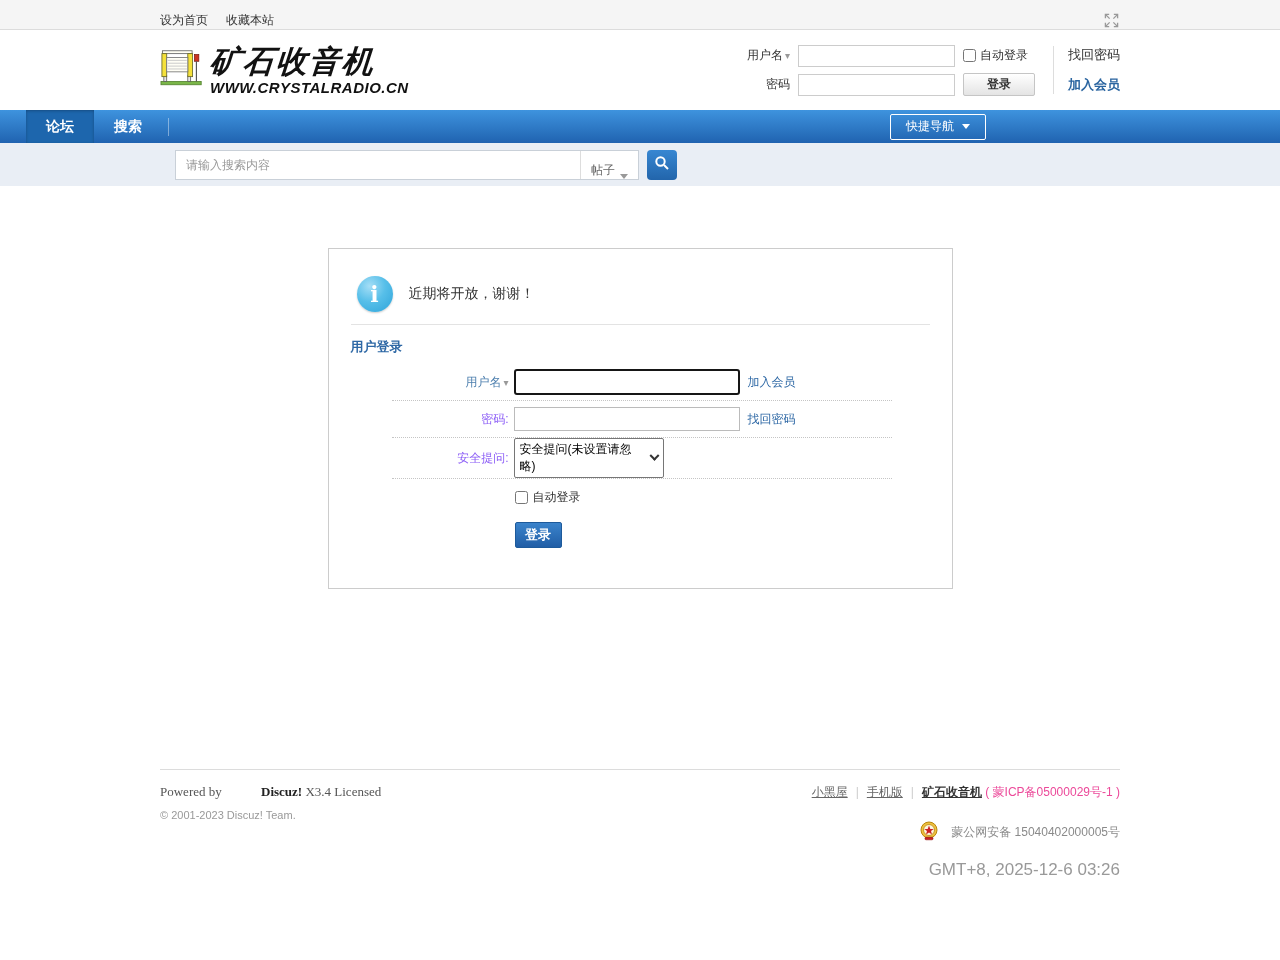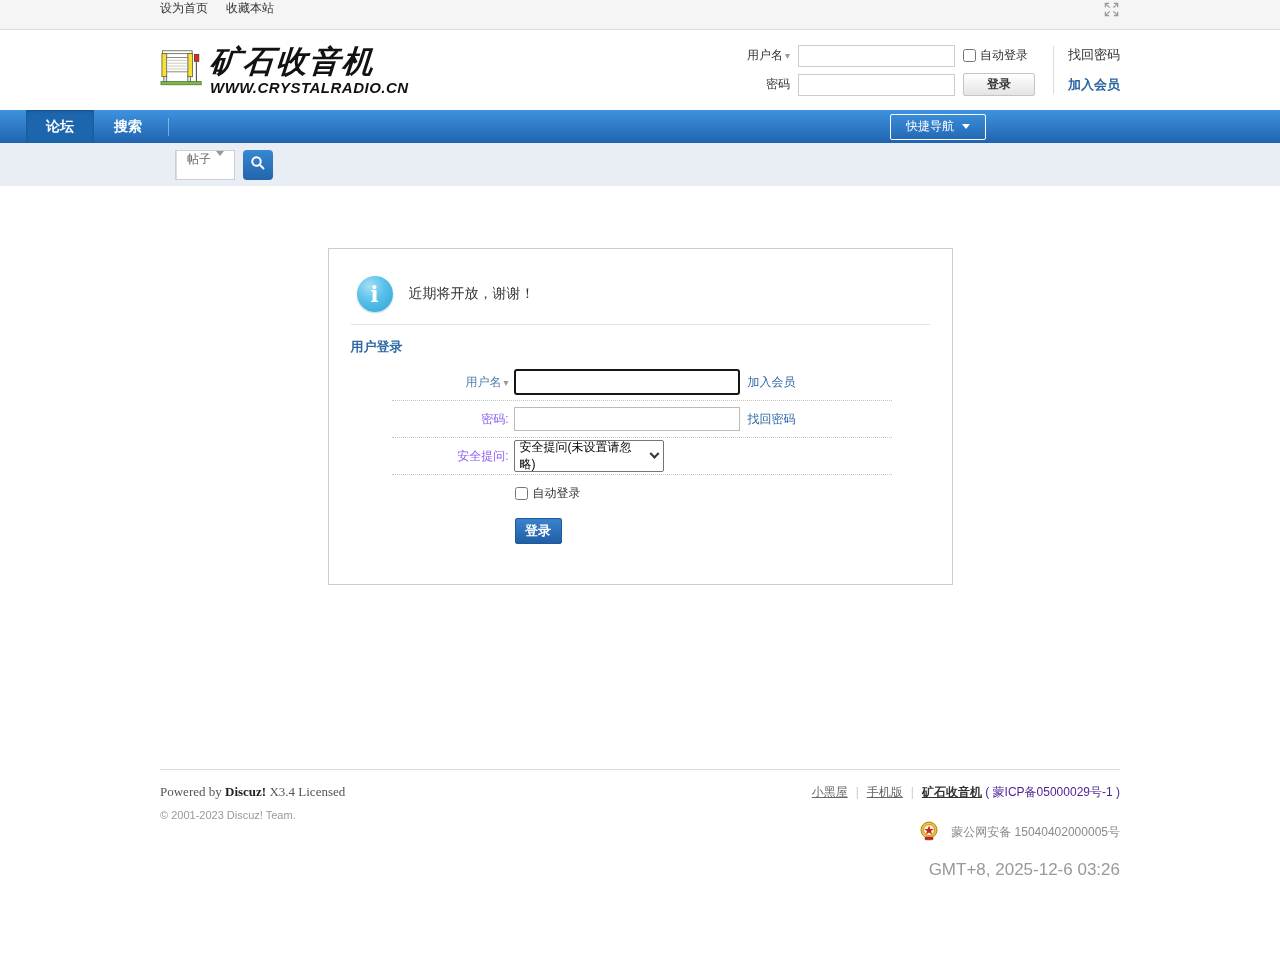--- a/index.html
+++ b/index.html
@@ -2,21 +2,21 @@
 <html><head>
 <meta charset="utf-8">
 <style>
   * { margin:0; padding:0; box-sizing:border-box; }
   html,body { width:1280px; height:960px; background:#fff; font-family:"Liberation Sans","DejaVu Sans",sans-serif; font-size:12px; color:#333; }
   a { text-decoration:none; color:#333; }
   .wp { width:960px; margin:0 auto; }
 
   
   .topbar { background:#f5f5f5; border-bottom:1px solid #dcdcdc; height:30px; }
-  .topbar .wp { display:flex; align-items:flex-start; height:100%; }
+  .topbar .wp { display:flex; align-items:flex-end; height:100%; }
   .topbar a { margin-right:18px; color:#333; }
   .topbar .grow { flex:1; }
   .expand-btn { width:18px; height:18px; display:flex; align-items:center; justify-content:center; cursor:pointer; }
 
   
   .header .wp { height:80px; display:flex; align-items:center; justify-content:space-between; }
   .logo { display:flex; align-items:flex-start; gap:4px; }
   .logo-txt { display:flex; flex-direction:column; line-height:1; }
   .site-name { font-family:"DejaVu Serif","Liberation Serif",serif; font-size:31px; font-weight:900; font-style:italic; color:#121212; letter-spacing:2px; transform:skewX(-4deg); }
   .site-url { font-size:15px; font-weight:800; font-style:italic; letter-spacing:.5px; color:#111; margin-top:3px; }
@@ -40,55 +40,55 @@
   .nav-sep { width:1px; height:18px; background:rgba(255,255,255,.4); align-self:center; margin:0 6px; }
   .quicknav { margin-left:auto; align-self:center; border:1px solid #fff; border-radius:2px; height:26px; padding:0 15px; display:flex; align-items:center; gap:8px; color:#fff; cursor:pointer; }
   .tri-down { width:0; height:0; border-left:4px solid transparent; border-right:4px solid transparent; border-top:5px solid #fff; }
 
   
   .searchbar { background:#e9eef5; height:43px; }
   .searchbar .wp { display:flex; align-items:center; height:100%; }
   .sbox { display:flex; align-items:stretch; height:30px; background:#fff; border:1px solid #c9d0d8; margin-left:15px; }
   .sbox input { border:0; outline:none; width:404px; padding:0 10px; font-size:12px; color:#333; background:transparent; }
   .sbox input::placeholder { color:#999; }
-  .s-scope { width:58px; border-left:1px solid #ddd; display:flex; align-items:flex-start; justify-content:center; gap:5px; color:#666; cursor:pointer; }
+  .s-scope { width:58px; border-left:1px solid #ddd; display:flex; align-items:flex-end; justify-content:center; gap:5px; color:#666; cursor:pointer; }
   .s-scope .tri { border-top-color:#999; }
   .sbtn { width:30px; height:30px; margin-left:8px; border:0; border-radius:4px; background:linear-gradient(#3787d2,#2265ab); display:flex; align-items:center; justify-content:center; cursor:pointer; }
 
   
   .main { min-height:462px; }
   .panel { width:625px; margin:62px auto 0; background:#fff; border:1px solid #ccc; padding-bottom:40px; }
   .notice-row { display:flex; align-items:center; gap:16px; padding:27px 24px 12px 28px; }
   .info-ico { width:36px; height:36px; border-radius:50%; background:radial-gradient(circle at 35% 28%, #a5def6 0%, #57bfe9 45%, #2ea3d9 100%); box-shadow:0 1px 2px rgba(0,0,0,.2); color:#fff; display:flex; align-items:center; justify-content:center; font:bold 22px "DejaVu Serif",serif; flex:0 0 36px; }
   .notice-txt { font-size:14px; color:#333; }
   .panel-div { border-top:1px solid #e3e3e3; margin:0 22px; }
   .panel-title { color:#2e68a5; font-size:13px; font-weight:bold; margin:13px 0 8px 22px; }
   .frow { display:flex; align-items:center; min-height:37px; margin:0 60px 0 63px; }
   .frow.dotted { border-bottom:1px dotted #c5c5c5; }
   .flabel { width:122px; text-align:right; padding-right:5px; color:#8b5cf6; white-space:nowrap; }
   .flabel.blue { color:#4d7fae; }
   .inp-focus { width:226px; height:26px; border:2px solid #161616; border-radius:3px; padding:0 5px; font-size:13px; outline:none; }
   .inp { width:226px; height:24px; border:1px solid #bbb; padding:0 5px; font-size:13px; outline:none; }
   .f-link { color:#2e68a5; margin-left:8px; }
-  .fsel { width:150px; height:32px; border:1px solid #767676; border-radius:2px; background:#fff; display:flex; align-items:center; padding:0 5px; gap:4px; cursor:pointer; color:#000; }
+  .fsel { width:150px; height:40px; border:1px solid #767676; border-radius:2px; background:#fff; display:flex; align-items:center; padding:0 5px; gap:4px; cursor:pointer; color:#000; }
   .sel-chev { width:7px; height:7px; border-right:2px solid #333; border-bottom:2px solid #333; transform:rotate(45deg) translate(-2px,-2px); margin-left:2px; }
   .frow-check { margin-left:186px; display:flex; align-items:center; gap:5px; min-height:37px; }
   .loginbtn { margin-left:186px; margin-top:6px; width:47px; height:26px; border:1px solid #1d5a9b; border-radius:2px; background:linear-gradient(#3a83cb,#215ea6); color:#fff; font-weight:bold; font-size:13px; cursor:pointer; }
 
   
   .footer { margin-top:59px; }
   .footer .wp { border-top:1px solid #dcdcdc; padding-top:14px; display:flex; justify-content:space-between; }
   .ft-left .l1 { font-family:"Liberation Serif","DejaVu Serif",serif; font-size:13px; color:#555; }
   .ft-left .l1 b { color:#222; }
   .ft-left .l2 { margin-top:9px; font-size:11px; color:#999; }
   .ft-right { text-align:right; }
   .ft-links a { color:#666;text-decoration:underline; }
   .ft-links .site-bold { font-weight:bold; color:#333; }
   .ft-links .pipe { color:#ccc; margin:0 8px; }
-  .ft-links .icp { color:#4c1d95; }
+  .ft-links .icp { color:#ec4899; }
   .ft-police { margin-top:20px; display:flex; align-items:center; justify-content:flex-end; gap:12px; color:#8a8a8a; }
   .ft-time { margin-top:16px; font-size:17px; color:#999; }
 </style>
 </head>
 <body>
 
 <div class="topbar">
   <div class="wp">
     <a href="#">设为首页</a>
     <a href="#">收藏本站</a>
@@ -158,20 +158,21 @@
     <div class="quicknav">
       <span>快捷导航</span>
       <span class="tri-down"></span>
     </div>
   </div>
 </div>
 
 <div class="searchbar">
   <div class="wp">
     <div class="sbox">
+      <input type="text" placeholder="请输入搜索内容" style="">
       <div class="s-scope">
         <span>帖子</span>
         <span class="tri-down tri"></span>
       </div>
     </div>
     <button class="sbtn">
       <span>
         <svg width="16" height="16" viewBox="0 0 16 16" fill="none" stroke="#fff" stroke-width="2">
           <circle cx="6.5" cy="6.5" r="4.2"></circle>
           <line x1="10" y1="10" x2="14" y2="14"></line>
@@ -217,21 +218,21 @@
 
     <button class="loginbtn">登录</button>
   </div>
 </div>
 
 <div class="footer">
   <div class="wp">
     <div class="ft-left">
       <div class="l1">
         <span>Powered by</span>
-        <b><a href="#" style="color:#222;">Discuz!</a></b>
+        <b><a href="#" style="color:#222;margin-left:36px;">Discuz!</a></b>
         <span>X3.4</span>
         <a href="#" style="color:#555;">Licensed</a>
       </div>
       <div class="l2">
         <span>© 2001-2023</span>
         <span>Discuz! Team.</span>
       </div>
     </div>
     <div class="ft-right">
       <div class="ft-links">

